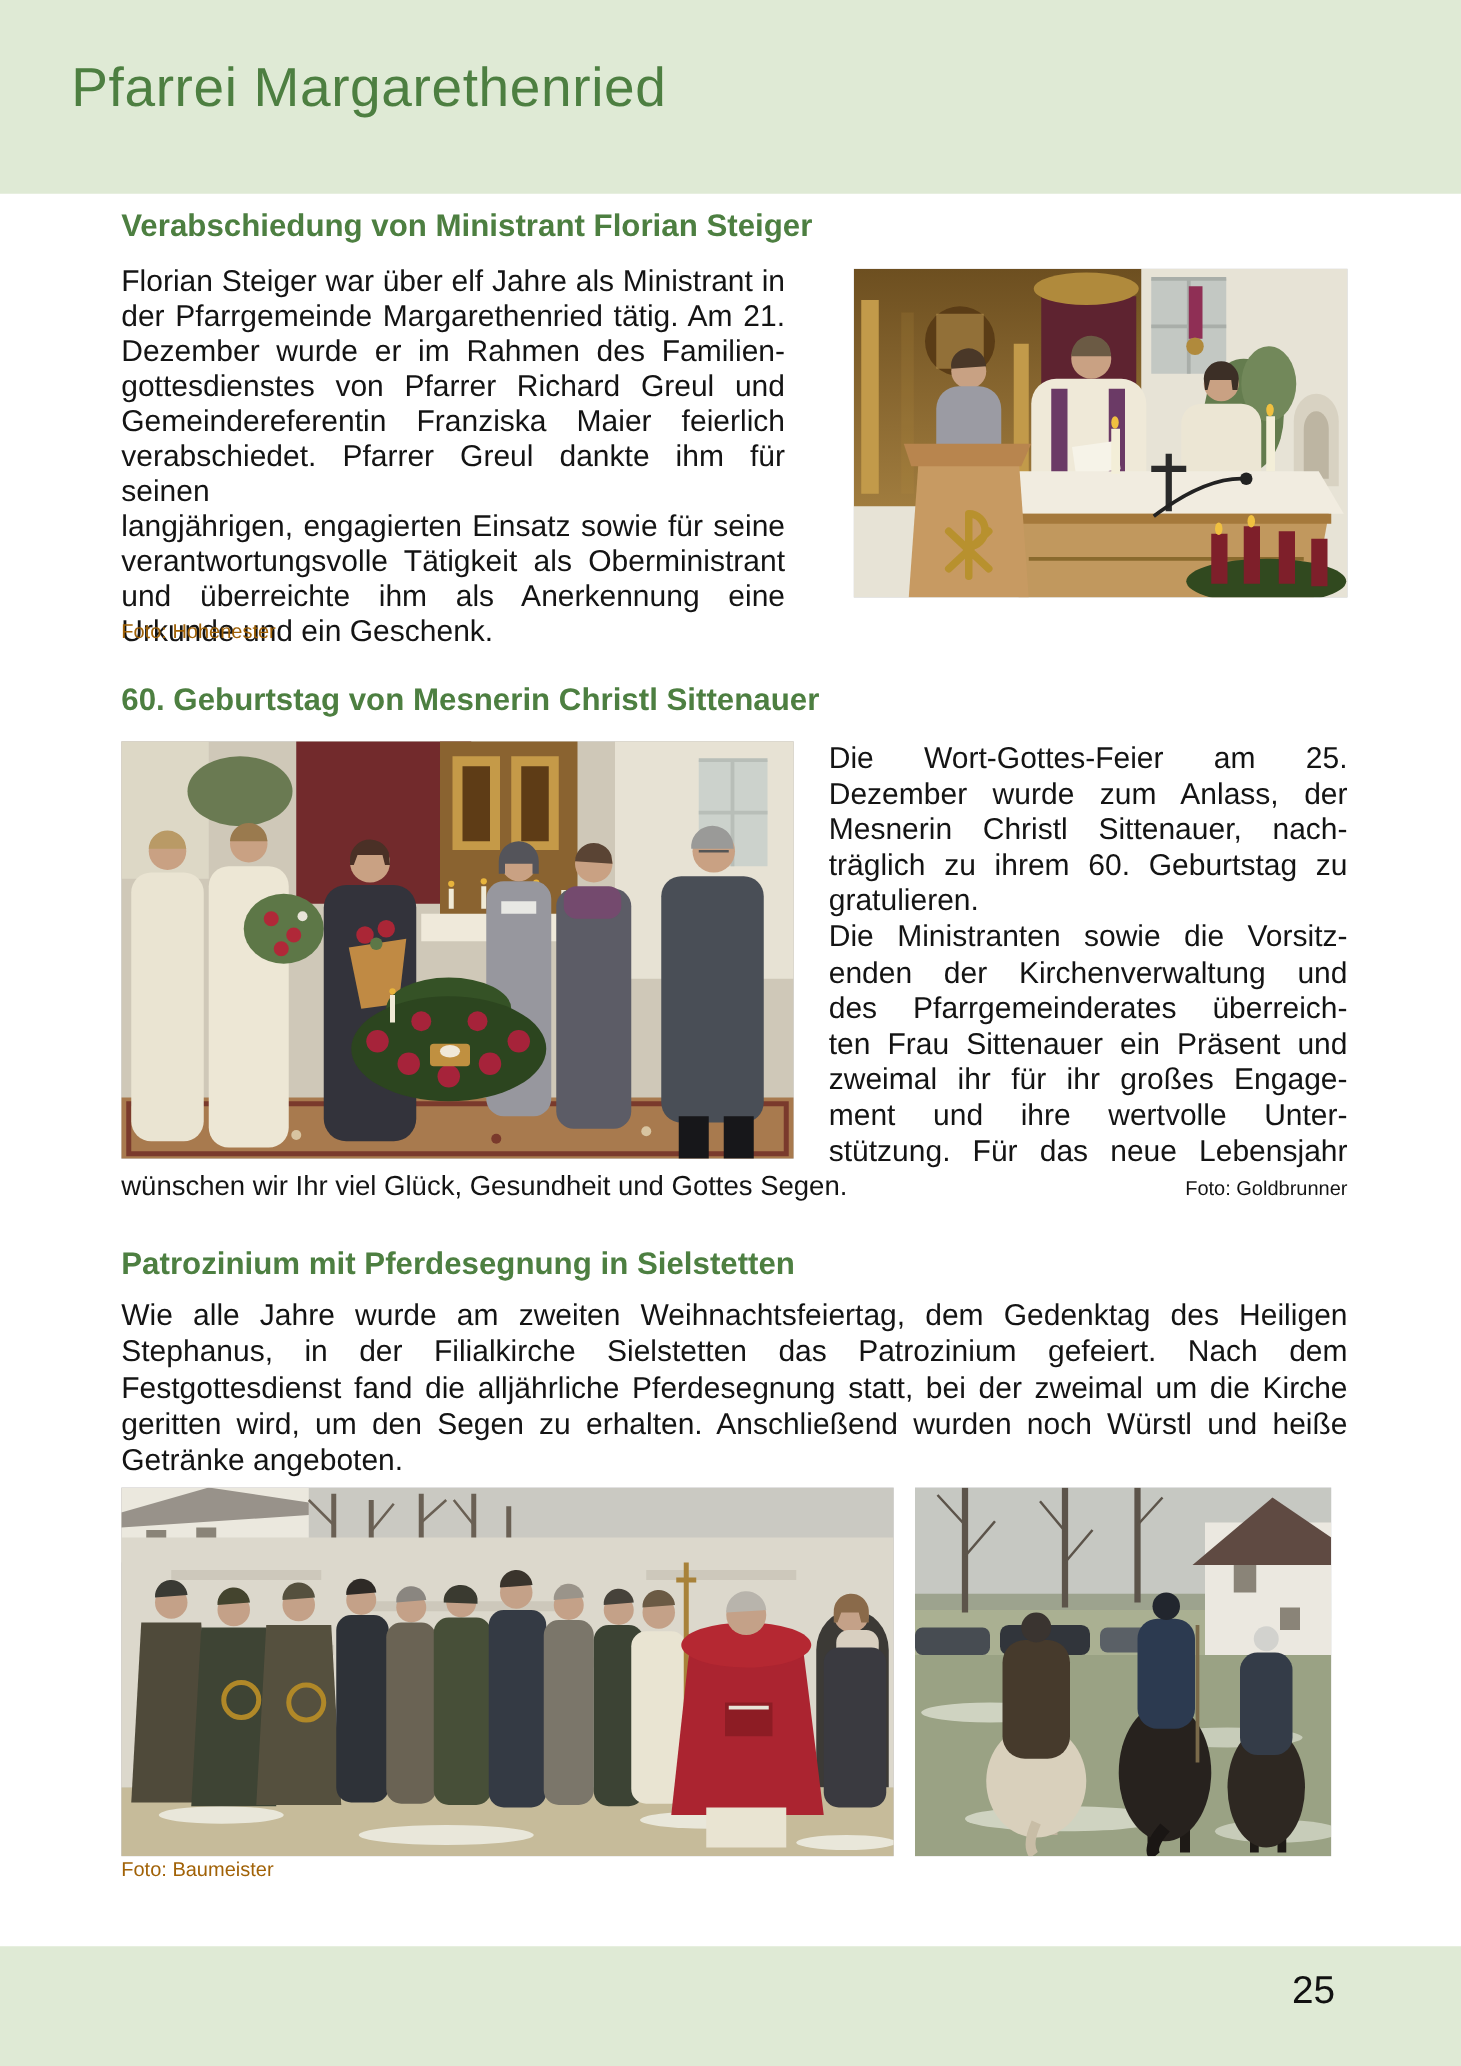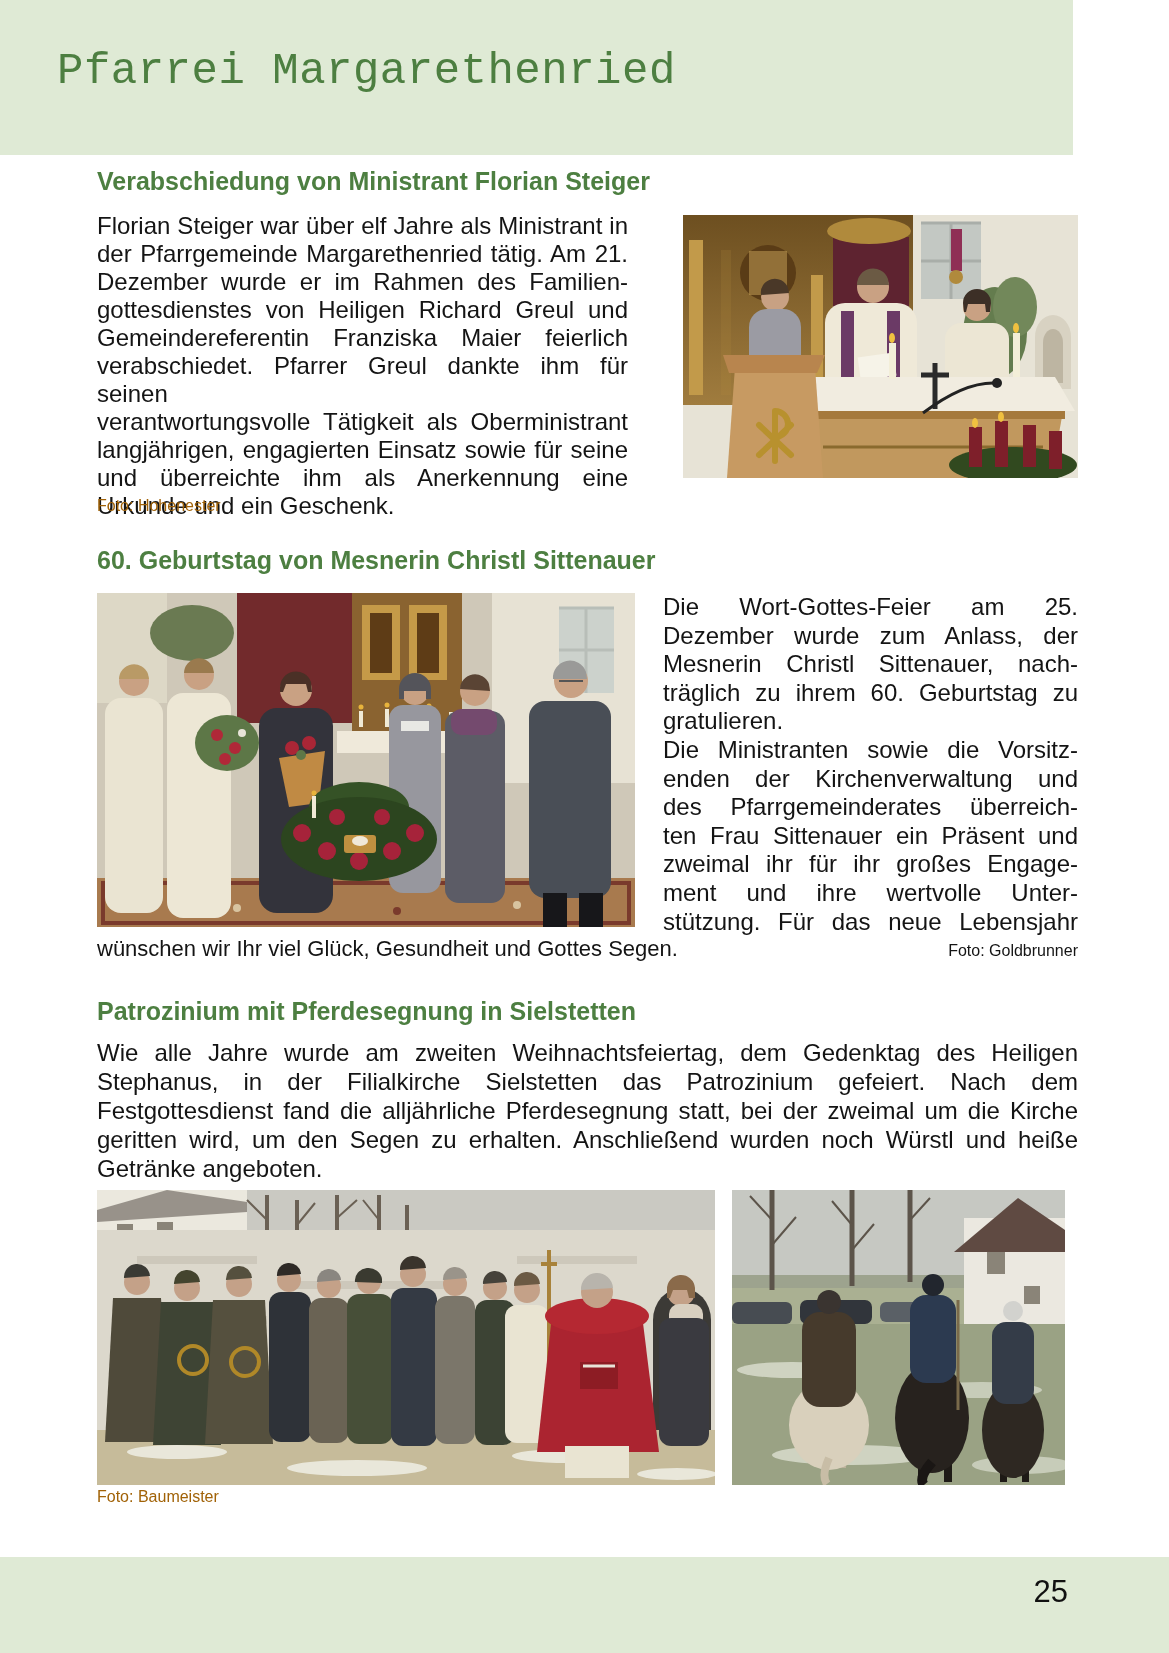--- a/index.html
+++ b/index.html
@@ -1,18 +1,18 @@
 <!DOCTYPE html>
 <html lang="de"><head>
 <meta charset="utf-8">
 <style>
   html,body{margin:0;padding:0;background:#ffffff;}
   .page{position:relative;width:1169px;height:1653px;background:#ffffff;
         font-family:"Liberation Sans",sans-serif;color:#141414;overflow:hidden;}
-  .band{position:absolute;left:0;top:0;width:1073px;height:155px;background:#dfead5;font-family:Liberation Mono, monospace;}
+  .band{position:absolute;left:0;top:0;width:1169px;height:155px;background:#dfead5;}
   .page-title{position:absolute;left:57px;top:46px;margin:0;font-size:44px;font-weight:400;
         color:#4d7f41;letter-spacing:0.5px;}
   .h2{position:absolute;margin:0;font-size:25px;font-weight:700;color:#4d7f41;}
   .bodytext{position:absolute;font-size:24px;}
   .text-s1{line-height:28px;}
   .text-s2{line-height:28.6px;}
   .text-s3{line-height:29px;}
   .jl{text-align:justify;text-align-last:justify;}
   .jl.flush{text-align-last:left;}
   .credit{position:absolute;font-size:16px;color:#a16207;}
@@ -32,25 +32,25 @@
   <header class="band">
     <h1 class="page-title">Pfarrei Margarethenried</h1>
   </header>
 
   <h2 class="h2" style="left:97px;top:167px;">Verabschiedung von Ministrant Florian Steiger</h2>
 
   <div class="bodytext text-s1" style="left:97px;top:212px;width:531px;">
       <div class="jl">Florian Steiger war über elf Jahre als Ministrant in</div>
       <div class="jl">der Pfarrgemeinde Margarethenried tätig. Am 21.</div>
       <div class="jl">Dezember wurde er im Rahmen des Familien-</div>
-      <div class="jl">gottesdienstes von Heiligen Richard Greul und</div>
+      <div class="jl">gottesdienstes von Pfarrer Richard Greul und</div>
       <div class="jl">Gemeindereferentin Franziska Maier feierlich</div>
       <div class="jl">verabschiedet. Pfarrer Greul dankte ihm für seinen</div>
+      <div class="jl">langjährigen, engagierten Einsatz sowie für seine</div>
       <div class="jl">verantwortungsvolle Tätigkeit als Oberministrant</div>
-      <div class="jl">langjährigen, engagierten Einsatz sowie für seine</div>
       <div class="jl">und überreichte ihm als Anerkennung eine</div>
       <div class="jl flush">Urkunde und ein Geschenk.</div>
     </div>
 
   <figure class="photo" style="left:683px;top:215px;width:395px;height:263px;">
     <svg viewBox="0 0 395 263" preserveAspectRatio="none" aria-hidden="true">
       <defs>
         <linearGradient id="p1g" x1="0" y1="0" x2="0" y2="1">
           <stop offset="0" stop-color="#6d4f20"></stop>
             <stop offset="1" stop-color="#a07c3e"></stop>

